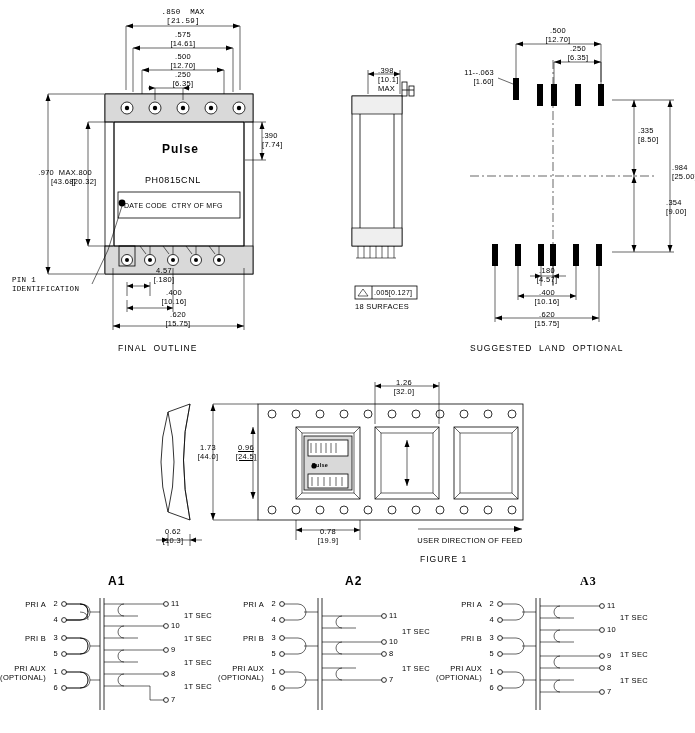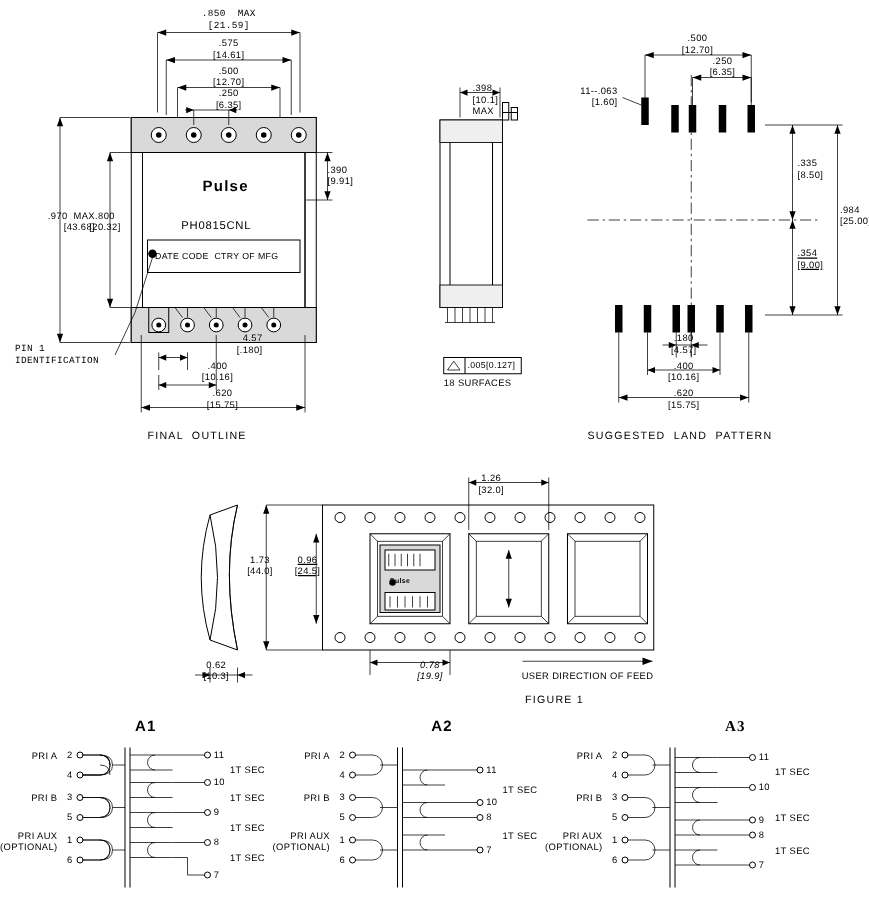--- a/index.html
+++ b/index.html
@@ -506,22 +506,22 @@
 [14.61]</div>
 <div class="lbl c" style="left:143px;top:52px;width:80px;">.500
 [12.70]</div>
 <div class="lbl c" style="left:148px;top:70px;width:70px;">.250
 [6.35]</div>
 <div class="lbl r" style="left:0px;top:168px;width:76px;">.970  MAX
 [43.68]</div>
 <div class="lbl c" style="left:62px;top:168px;width:44px;">.800
 [20.32]</div>
 <div class="lbl" style="left:262px;top:131px;">.390
-[9.91]</div>
-<div class="lbl c" style="left:150px;top:266px;width:60px;text-align:right;">4.57
+[7.74]</div>
+<div class="lbl c" style="left:134px;top:266px;width:60px;">4.57
 [.180]</div>
 <div class="lbl c" style="left:144px;top:288px;width:60px;">.400
 [10.16]</div>
 <div class="lbl c" style="left:148px;top:310px;width:60px;">.620
 [15.75]</div>
 <div class="lbl" style="left:12px;top:276px;font-family:Liberation Mono, monospace;">PIN 1
 IDENTIFICATION</div>
 <div class="ttl" style="left:118px;top:343px;width:124px;">FINAL  OUTLINE</div>
 <div class="big" style="left:162px;top:142px;">Pulse</div>
 <div class="lbl" style="left:145px;top:176px;font-size:9px;letter-spacing:.6px;">PH0815CNL</div>
@@ -536,39 +536,39 @@
 <div class="lbl c" style="left:518px;top:26px;width:80px;">.500
 [12.70]</div>
 <div class="lbl c" style="left:548px;top:44px;width:60px;">.250
 [6.35]</div>
 <div class="lbl r" style="left:432px;top:68px;width:62px;">11--.063
 [1.60]</div>
 <div class="lbl" style="left:638px;top:126px;">.335
 [8.50]</div>
 <div class="lbl" style="left:672px;top:163px;">.984
 [25.00]</div>
-<div class="lbl" style="left:638px;top:198px;text-decoration:underline;">.354
+<div class="lbl" style="left:666px;top:198px;">.354
 [9.00]</div>
 <div class="lbl c" style="left:517px;top:266px;width:60px;">.180
 [4.57]</div>
 <div class="lbl c" style="left:517px;top:288px;width:60px;">.400
 [10.16]</div>
 <div class="lbl c" style="left:517px;top:310px;width:60px;">.620
 [15.75]</div>
-<div class="ttl" style="left:470px;top:343px;width:170px;">SUGGESTED  LAND  PATTERN</div>
-
-<div class="lbl c" style="left:358px;top:378px;width:70px;">1.26
+<div class="ttl" style="left:470px;top:343px;width:170px;">SUGGESTED  LAND  OPTIONAL</div>
+
+<div class="lbl c" style="left:369px;top:378px;width:70px;">1.26
 [32.0]</div>
 <div class="lbl c" style="left:186px;top:443px;width:44px;">1.73
 [44.0]</div>
 <div class="lbl c" style="left:224px;top:443px;width:44px;text-decoration:underline;">0.96
 [24.5]</div>
 <div class="lbl c" style="left:150px;top:527px;width:46px;">0.62
 [10.3]</div>
-<div class="lbl c" style="left:316px;top:527px;width:56px;font-style:italic;">0.78
+<div class="lbl c" style="left:300px;top:527px;width:56px;">0.78
 [19.9]</div>
 <div class="lbl c" style="left:408px;top:536px;width:124px;">USER DIRECTION OF FEED</div>
 <div class="ttl" style="left:420px;top:554px;width:100px;">FIGURE 1</div>
 <div class="lbl" style="left:312px;top:461px;font-size:5.5px;font-weight:bold;">Pulse</div>
 
 <div class="big" style="left:108px;top:574px;">A1</div>
 <div class="lbl r" style="left:-4px;top:600px;width:50px;">PRI A</div>
 <div class="lbl r" style="left:-4px;top:634px;width:50px;">PRI B</div>
 <div class="lbl r" style="left:-14px;top:664px;width:60px;">PRI AUX
 (OPTIONAL)</div>

